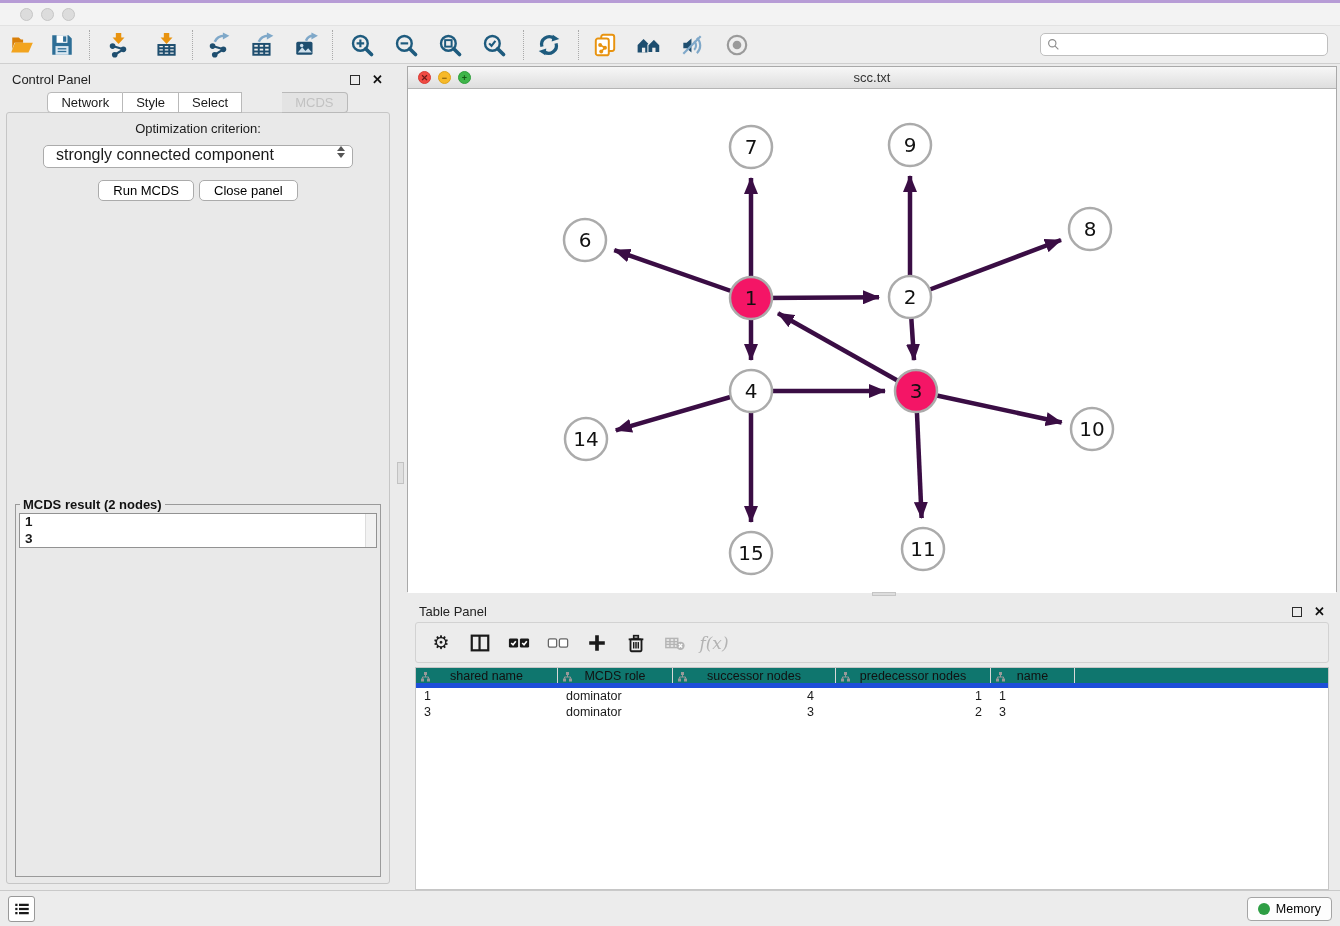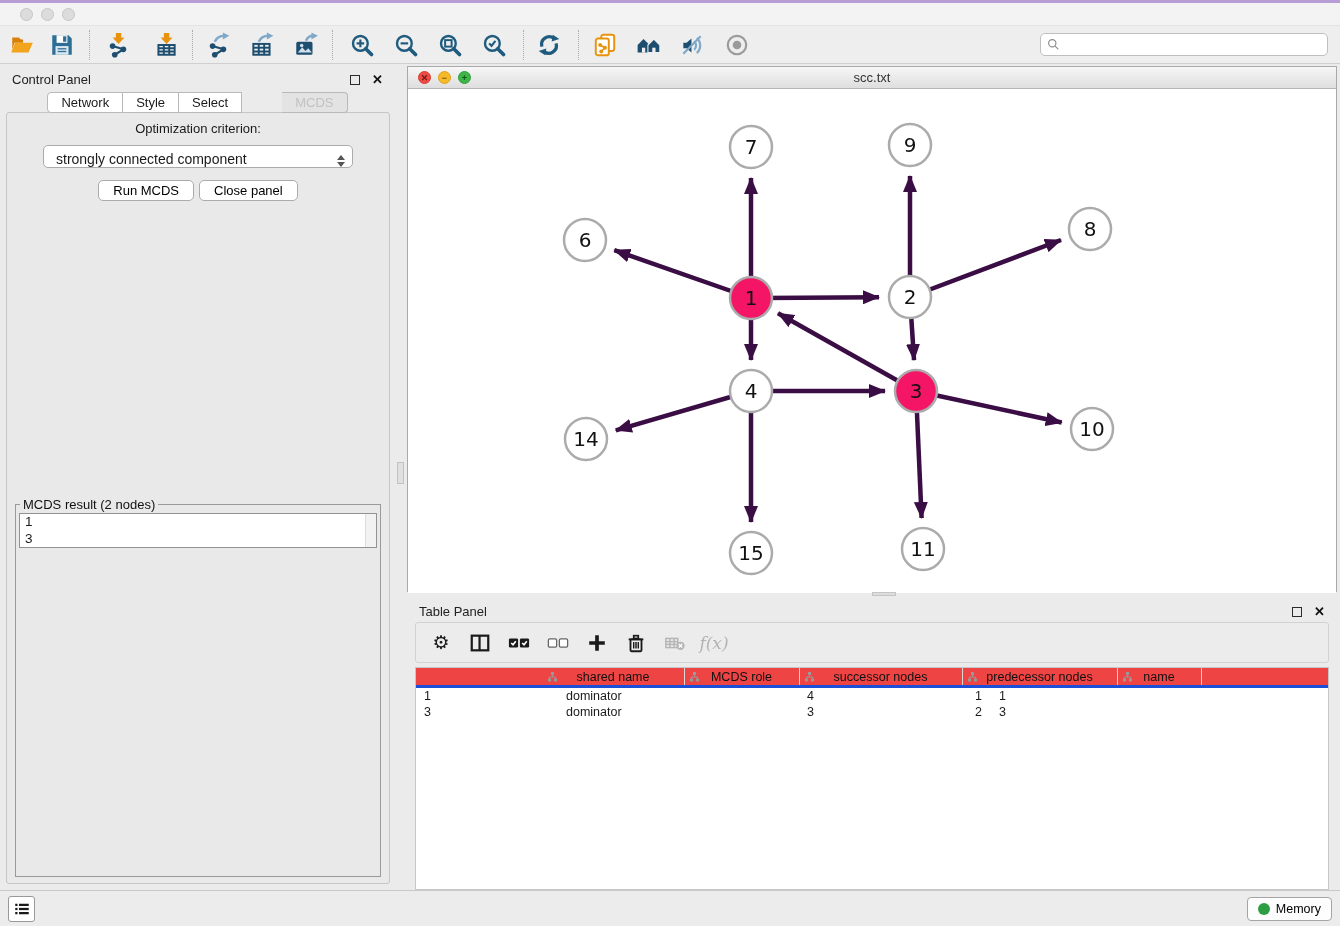--- a/index.html
+++ b/index.html
@@ -32,28 +32,28 @@
   .panel-header .sp { flex:1; }
   .float-ic { width:10px; height:10px; border:1.5px solid #2b2b2b; margin-right:12px; }
   .close-ic { font-size:13px; font-weight:700; color:#111; line-height:10px; }
   .cp-tabs { display:flex; justify-content:center; margin-top:3px; margin-bottom:-1px; position:relative; z-index:2; }
   .tab { height:21px; line-height:19px; padding:0 13px; font-size:13px; background:#fff; border:1px solid #b9b9b9; border-left:none; text-align:center; }
   .tab:first-child { border-left:1px solid #b9b9b9; border-radius:4px 0 0 4px; }
   .tab:last-child { border-radius:0 4px 4px 0;margin-left:40px; }
   .tab.disabled { background:#e3e3e3; color:#c2c2c2; }
   .cp-body { flex:1; margin:0 5px 6px 6px; border:1px solid #c6c6c6; border-radius:3px; background:#e9e9e9; display:flex; flex-direction:column; min-height:0; }
   .opt-label { margin-top:8px; text-align:center; font-size:13px; }
-  .dropdown { width:310px; height:23px; margin:9px auto 0; background:#fff; border:1px solid #ababab; border-radius:5px; display:flex; align-items:flex-end; padding:0 7px 0 12px; font-size:14px; }
+  .dropdown { width:310px; height:23px; margin:9px auto 0; background:#fff; border:1px solid #ababab; border-radius:5px; display:flex; align-items:flex-start; padding:0 7px 0 12px; font-size:16px; }
   .dropdown .dd-label { flex:1; }
   .chevrons { display:flex; flex-direction:column; gap:2px; align-items:center; }
   .chevrons svg { width:8px; height:5px; display:block; }
   .btn-row { margin-top:12px; display:flex; justify-content:center; gap:5px; }
   .pbtn { height:21px; padding:0 14px; font-size:13px; background:#fff; border:1px solid #ababab; border-radius:5px; cursor:default; }
   .cp-spacer { flex:1; }
-  fieldset.result-box { height:380px; margin:0 8px 6px; border:1px solid #9a9a9a; padding:1px 3px 4px; }
+  fieldset.result-box { height:380px; margin:0 8px 6px; border:1px solid #9a9a9a; padding:1px 3px 4px;font-weight:bold; }
   fieldset.result-box legend { font-size:13px; padding:0 3px; margin-left:1px; color:#111; }
   .result-inner { position:relative; height:100%; background:#fff; border:1px solid #929292; overflow:hidden; }
   .result-item { font-size:13.5px; line-height:16.5px; padding-left:5px; }
   .result-scroll { position:absolute; right:0; top:0; bottom:0; width:11px; background:#f2f2f2; border-left:1px solid #ddd; }
 
   
   .v-splitter { width:12px; position:relative; }
   .v-splitter .handle { position:absolute; left:2px; top:398px; width:7px; height:22px; background:#e0e0e0; border:1px solid #c2c2c2; }
   .h-splitter { height:4px; position:relative; }
   .h-splitter .handle { position:absolute; left:50%; top:0; width:24px; height:4px; background:#ddd; border:1px solid #c5c5c5; }
@@ -71,21 +71,21 @@
   .net-canvas { flex:1; background:#fff; }
   .net-canvas svg { width:100%; height:100%; display:block; }
 
   
   .table-panel { flex:1; display:flex; flex-direction:column; min-height:0; }
   .tp-toolbar { margin:1px 8px 0; height:41px; border:1px solid #d2d2d2; border-radius:3px; background:#ececec; display:flex; align-items:center; padding-left:13px; gap:15px; }
   .tp-toolbar .tbtn { width:24px; height:24px; display:flex; align-items:center; justify-content:center; }
   .gear-glyph { font-size:19px; color:#1a1a1a; font-family:"DejaVu Sans", sans-serif; line-height:1; }
   .fx { font-family:"DejaVu Serif", serif; font-style:italic; font-size:17px; color:#b3b3b3; }
   .tp-table { flex:1; margin:4px 8px 0; background:#fff; border:1px solid #c6c6c6; overflow:hidden; }
-  .tp-header { display:flex; height:20px; background:#ef4444; border-bottom:3px solid #1d4ed8;justify-content:center; }
+  .tp-header { display:flex; height:20px; background:#0f766e; border-bottom:5px solid #1d4ed8; }
   .th { position:relative; border-right:1px solid #d8d8d8; font-size:12.5px; color:#111; display:flex; align-items:center; justify-content:center; }
   .th .tree-ic { position:absolute; left:5px; top:4px; }
   .tr { display:flex; height:16px; font-size:12.5px; align-items:center; }
   .td { overflow:hidden; white-space:nowrap; }
   .tp-tabs-strip { height:37px; display:flex; align-items:center; justify-content:center; }
 
   
   .statusbar { height:36px; border-top:1px solid #c9c9c9; background:#ececec; display:flex; align-items:center; padding:0 8px; }
   .status-btn { width:27px; height:26px; background:#fff; border:1px solid #999; border-radius:3px; display:flex; align-items:center; justify-content:center; }
   .status-sp { flex:1; }

